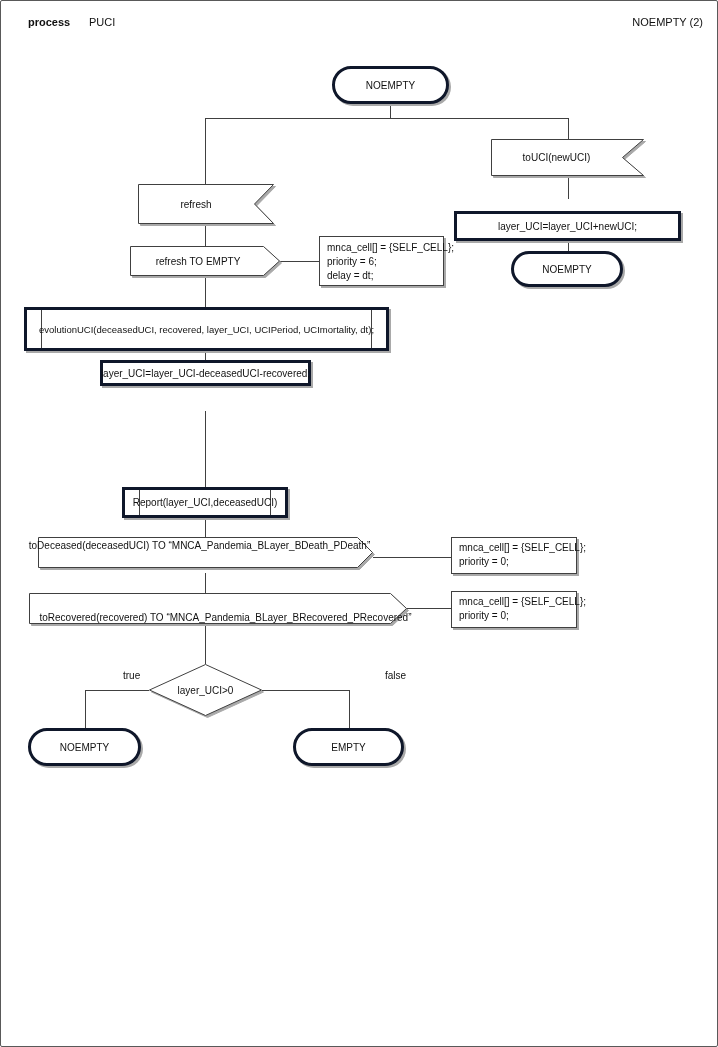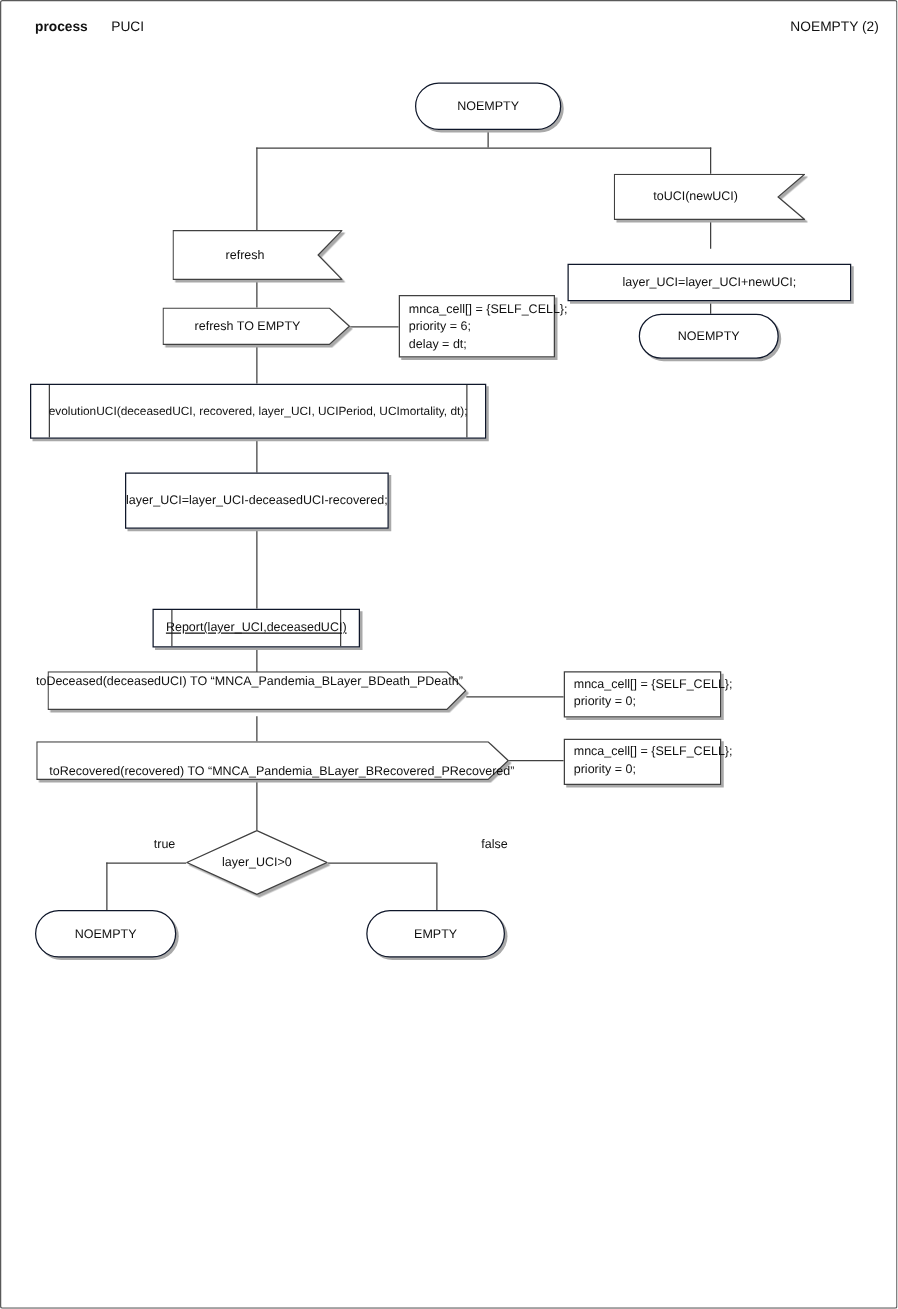--- a/index.html
+++ b/index.html
@@ -8,21 +8,21 @@
     background:#ffffff; border:1px solid #595959; border-radius:2px;
     font-family:"Liberation Sans", sans-serif; color:#111111; overflow:hidden;
   }
   .hdr-kind { position:absolute; left:27px; top:15px; font-size:11px; font-weight:bold; }
   .hdr-name { position:absolute; left:88px; top:15px; font-size:11px; }
   .hdr-page { position:absolute; right:14px; top:15px; font-size:11px; }
 
   .ln { position:absolute; background:#404040; }
 
   .node { position:absolute; display:flex; align-items:center; justify-content:center; box-sizing:border-box; }
-  .box  { background:#ffffff; border:1px solid #0f172a; box-shadow:2px 2px 0 #a9a9a9; }
+  .box  { background:#ffffff; border:3px solid #0f172a; box-shadow:2px 2px 0 #a9a9a9; }
   .state{ border-radius:19px; }
   .lbl  { position:relative; font-size:10px; white-space:nowrap; color:#111; z-index:2; }
   .lbl.small { font-size:9.5px; }
 
   .proc .bar { position:absolute; top:0; bottom:0; width:1px; background:#404040; z-index:1; }
   .bar-l { left:14px; } .bar-r { right:14px; }
 
   .poly svg { position:absolute; left:0; top:0; filter:drop-shadow(2px 2px 0 #a9a9a9); }
   .poly polygon { fill:#ffffff; stroke:#404040; stroke-width:1; }
 
@@ -101,25 +101,25 @@
     <div>priority = 6;</div>
     <div>delay = dt;</div>
   </div>
 
   <div class="node box proc" style="left:23px;top:306px;width:365px;height:44px;">
     <div class="bar bar-l"></div>
     <div class="bar bar-r"></div>
     <span class="lbl small">evolutionUCI(deceasedUCI, recovered, layer_UCI, UCIPeriod, UCImortality, dt);</span>
   </div>
 
-  <div class="node box" style="left:99px;top:377px;width:211px;height:45px;">
+  <div class="node box" style="left:99px;top:359px;width:211px;height:26px;">
     <span class="lbl">layer_UCI=layer_UCI-deceasedUCI-recovered;</span>
   </div>
 
-  <div class="node box proc" style="left:121px;top:486px;width:166px;height:31px;text-decoration:underline;">
+  <div class="node box proc" style="left:121px;top:486px;width:166px;height:31px;">
     <div class="bar bar-l"></div>
     <div class="bar bar-r"></div>
     <span class="lbl">Report(layer_UCI,deceasedUCI)</span>
   </div>
 
   <div class="node poly" style="left:37px;top:536px;width:335px;height:17px;">
     <svg width="335" height="31" viewBox="0 0 335 31">
       <polygon points="0.5,0.5 319.5,0.5 334.5,15.5 319.5,30.5 0.5,30.5"></polygon>
     </svg>
     <span class="lbl" style="margin-right:12px;">toDeceased(deceasedUCI) TO “MNCA_Pandemia_BLayer_BDeath_PDeath”</span>

